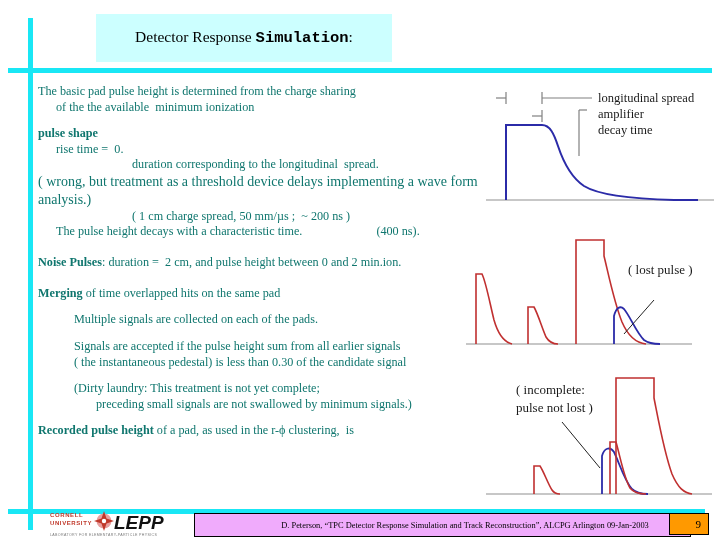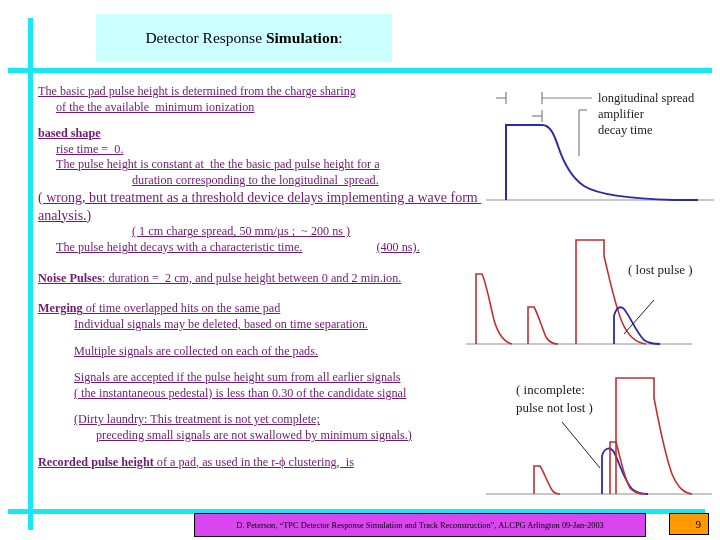--- a/index.html
+++ b/index.html
@@ -54,30 +54,29 @@
     flex-direction: column;
     align-items: center;
     justify-content: center;
     line-height: 1.22;
   }
   .title-line {
     font-size: 15.5px;
     color: #000000;
     white-space: nowrap;
   }
-  .title-line b { font-weight: bold; }
+  .title-line b { font-weight: bold; font-family: Liberation Mono, monospace; }
 
   
   .body-text {
     position: absolute;
     left: 38px;
     top: 84px;
     width: 440px;
-    color: #701a75;
-    text-decoration: underline;
+    color: #0f766e;
   }
   .p   { font-size: 12.2px; line-height: 1.28; white-space: pre-wrap; }
   .p.sm  { font-size: 14px; }
   .p.b  { font-weight: bold; }
   .ind1 { padding-left: 18px; }
   .ind2 { padding-left: 36px; }
   .ind3 { padding-left: 58px; }
   .ind4 { padding-left: 94px; }
   .gap-m { height: 11px; }
   .gap-l { height: 15px; }
@@ -96,24 +95,25 @@
     width: 148px;
     height: 30px;
   }
   .citation {
     position: absolute;
     left: 194px;
     top: 513px;
     width: 450px;
     height: 22px;
     border: 1px solid #000000;
-    background: #d946ef;
+    background: #f0abfc;
     display: flex;
     align-items: center;
     justify-content: center;
+    padding-left: 45px;
   }
   .citation span {
     font-size: 8.4px;
     color: #000000;
     white-space: nowrap;
   }
   .pagebox {
     position: absolute;
     left: 669px;
     top: 513px;
@@ -145,36 +145,34 @@
     <div class="title-line"><span>Detector Response </span><b>Simulation</b><span>:</span></div>
   </div>
 
   <div class="body-text">
 
     <div class="p">The basic pad pulse height is determined from the charge sharing</div>
     <div class="p ind1">of the the available  minimum ionization</div>
 
     <div class="gap-m"></div>
 
-    <div class="p b">based shape</div>
+    <div class="p b">pulse shape</div>
     <div class="p ind1">rise time =  0.</div>
-    <div class="p ind1">The pulse height is constant at  the the basic pad pulse height for a</div>
     <div class="p ind4">duration corresponding to the longitudinal  spread.</div>
     <div class="p sm">( wrong, but treatment as a threshold device delays implementing a wave form analysis.)</div>
     <div class="p ind4">( 1 cm charge spread, 50 mm/µs ;  ~ 200 ns )</div>
     <div class="p ind1"><span>The pulse height decays with a characteristic time.</span><span style="display:inline-block;width:74px"></span><span>(400 ns).</span></div>
 
     <div class="gap-l"></div>
 
     <div class="p"><b>Noise Pulses</b><span>: duration =  2 cm, and pulse height between 0 and 2 min.ion.</span></div>
 
     <div class="gap-l"></div>
 
     <div class="p"><b>Merging</b><span> of time overlapped hits on the same pad</span></div>
-    <div class="p ind2">Individual signals may be deleted, based on time separation.</div>
 
     <div class="gap-m"></div>
 
     <div class="p ind2">Multiple signals are collected on each of the pads.</div>
 
     <div class="gap-m"></div>
 
     <div class="p ind2">Signals are accepted if the pulse height sum from all earlier signals</div>
     <div class="p ind2">( the instantaneous pedestal) is less than 0.30 of the candidate signal</div>
 
@@ -247,20 +245,33 @@
       <path d="M 118,138 L 118,100 C 120,92 126,90 130,96 C 135,106 140,124 148,133
                C 152,137 158,138 164,138" fill="none" stroke="#2B2BA8" stroke-width="1.8"></path>
 
       <path d="M 126,138 L 126,86 L 132,86 C 136,100 140,122 146,132 C 150,137 156,138 162,138" fill="none" stroke="#C03030" stroke-width="1.6"></path>
 
       <path d="M 132,138 L 132,22 L 170,22 L 170,42 C 174,62 180,96 188,118
                C 194,132 200,137 208,138" fill="none" stroke="#C03030" stroke-width="1.6"></path>
     </svg>
   </div>
 
+  <div class="logo">
+    <svg width="148" height="30" viewBox="0 0 148 30">
+      <text x="2" y="9" font-family="Liberation Sans, sans-serif" font-size="6" font-weight="bold" letter-spacing="0.6" fill="#C0392B">CORNELL</text>
+      <text x="2" y="17" font-family="Liberation Sans, sans-serif" font-size="6" font-weight="bold" letter-spacing="0.6" fill="#C0392B">UNIVERSITY</text>
+      <g>
+        <circle cx="56" cy="13" r="7.5" fill="#E8A0A0"></circle>
+        <path d="M56,3 L58.5,10.5 L66,13 L58.5,15.5 L56,23 L53.5,15.5 L46,13 L53.5,10.5 Z" fill="#C0392B"></path>
+        <circle cx="56" cy="13" r="2.2" fill="#ffffff"></circle>
+      </g>
+      <text x="66" y="21" font-family="Liberation Sans, sans-serif" font-size="19" font-weight="bold" font-style="italic" fill="#111111">LEPP</text>
+      <text x="2" y="28" font-family="Liberation Sans, sans-serif" font-size="3.6" letter-spacing="0.35" fill="#7a7a7a">LABORATORY FOR ELEMENTARY-PARTICLE PHYSICS</text>
+    </svg>
+  </div>
 
   <div class="citation">
     <span>D. Peterson, “TPC Detector Response  Simulation and Track Reconstruction”, ALCPG Arlington 09-Jan-2003</span>
   </div>
 
   <div class="pagebox">
     <span>9</span>
   </div>
 
 </div>

